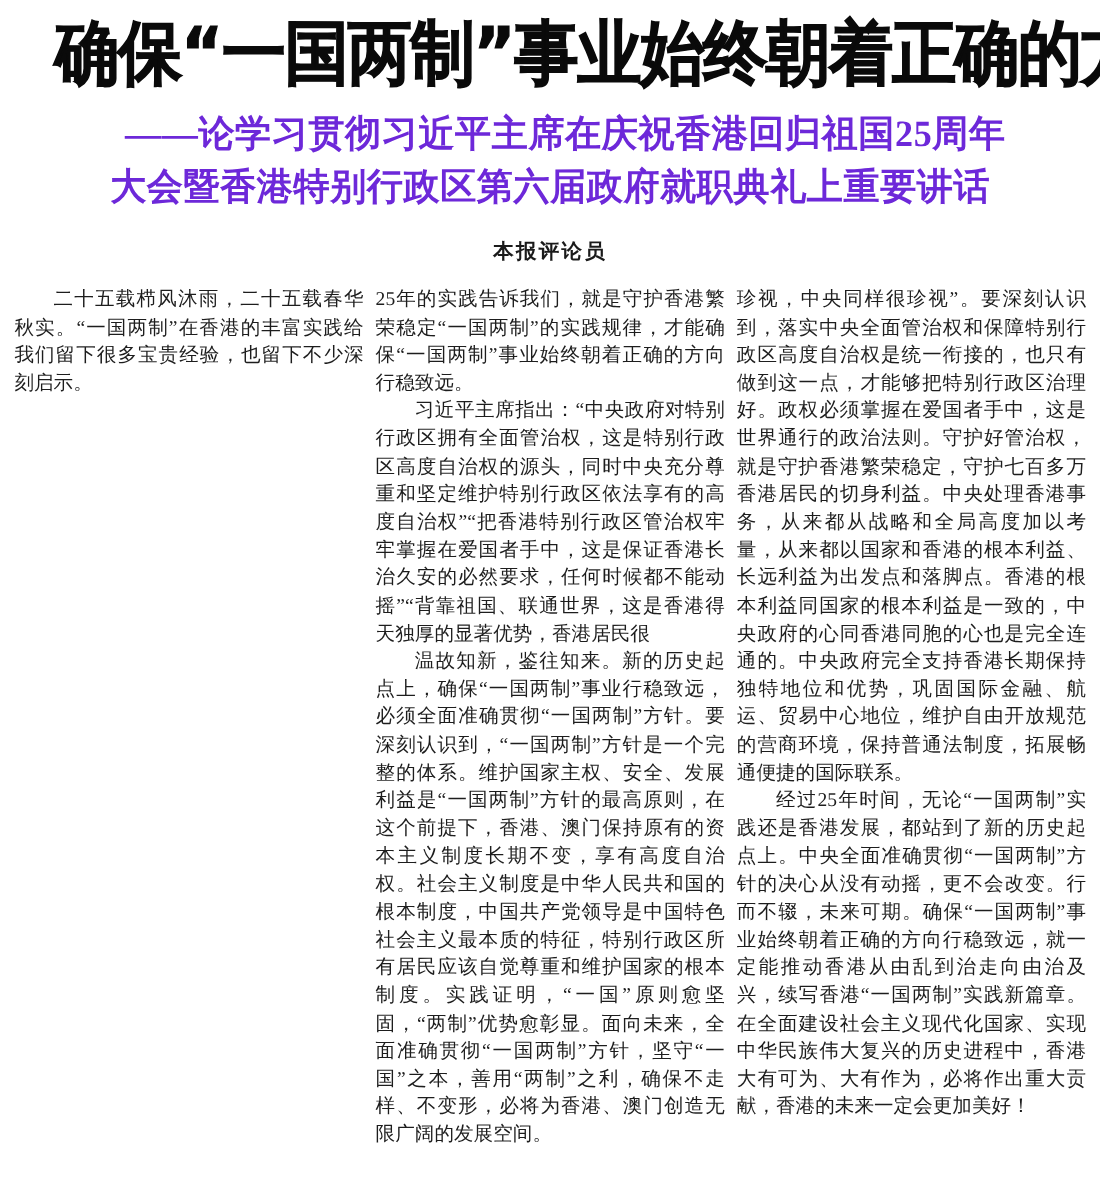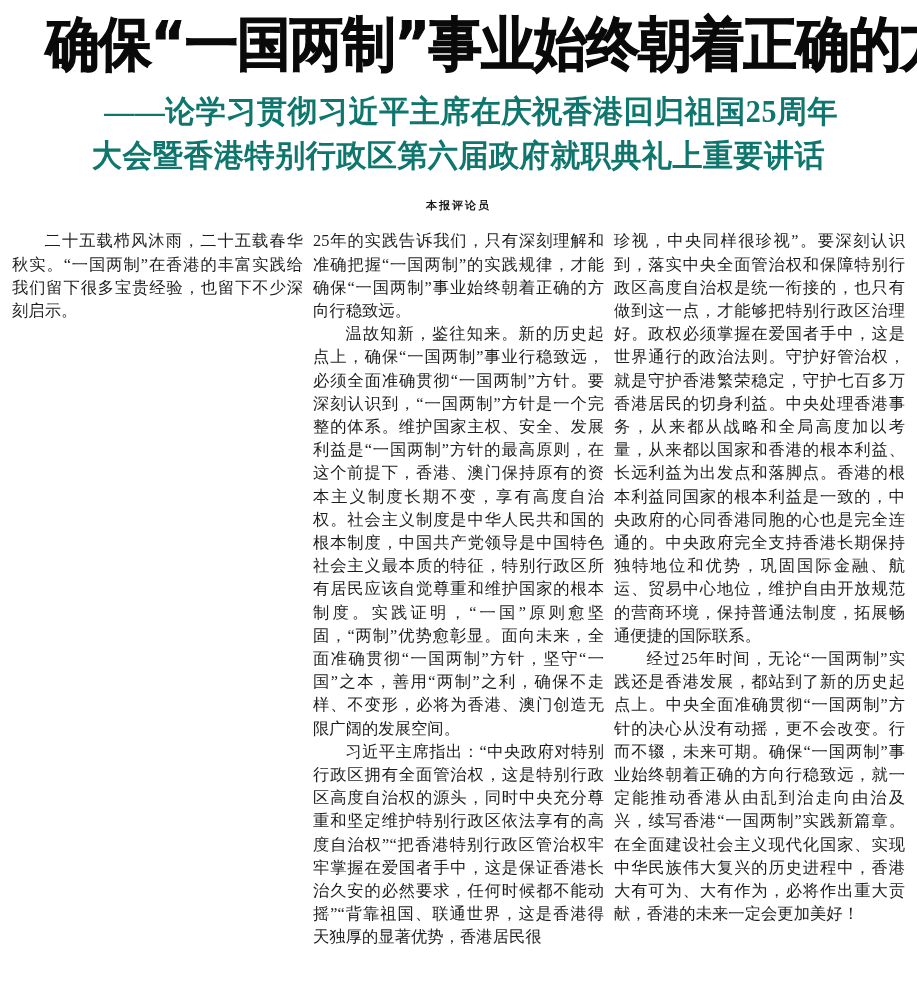--- a/index.html
+++ b/index.html
@@ -40,38 +40,38 @@
     white-space: nowrap;
     transform: scaleX(0.92);
     transform-origin: center center;
     margin: 0 0 16px 0;
     -webkit-text-stroke: 1.1px #0a0a0a;
   }
 
   .subtitle {
     font-family: "Liberation Serif", "DejaVu Serif", serif;
     font-weight: 700;
-    color: #0f766e;
+    color: #6d28d9;
     text-align: center;
     letter-spacing: 0.5px;
   }
   .subtitle-line {
     font-size: 31px;
     line-height: 1.42;
     white-space: nowrap;
     transform: scaleX(0.97);
     transform-origin: center center;
   }
   .subtitle-line-1 { padding-left: 26px; }
 
   .byline {
     text-align: center;
     font-family: "Liberation Serif", "DejaVu Serif", serif;
     font-weight: 600;
-    font-size: 11px;
+    font-size: 17px;
     letter-spacing: 2px;
     color: #1a1a1a;
     margin-top: 20px;
     margin-bottom: 16px;
   }
 
   
   .columns {
     display: flex;
     flex-direction: row;
@@ -125,23 +125,23 @@
 
   </div>
 
   <div class="columns">
 
     <div class="column">
       <p class="para indent">二十五载栉风沐雨，二十五载春华秋实。“一国两制”在香港的丰富实践给我们留下很多宝贵经验，也留下不少深刻启示。</p>
     </div>
 
     <div class="column">
-      <p class="para">25年的实践告诉我们，只有深刻理解和准确把握“一国两制”的实践规律，才能确保“一国两制”事业始终朝着正确的方向行稳致远。</p>
+      <p class="para">25年的实践告诉我们，就是守护香港繁荣稳定“一国两制”的实践规律，才能确保“一国两制”事业始终朝着正确的方向行稳致远。</p>
+      <p class="para indent">习近平主席指出：“中央政府对特别行政区拥有全面管治权，这是特别行政区高度自治权的源头，同时中央充分尊重和坚定维护特别行政区依法享有的高度自治权”“把香港特别行政区管治权牢牢掌握在爱国者手中，这是保证香港长治久安的必然要求，任何时候都不能动摇”“背靠祖国、联通世界，这是香港得天独厚的显著优势，香港居民很</p>
       <p class="para indent">温故知新，鉴往知来。新的历史起点上，确保“一国两制”事业行稳致远，必须全面准确贯彻“一国两制”方针。要深刻认识到，“一国两制”方针是一个完整的体系。维护国家主权、安全、发展利益是“一国两制”方针的最高原则，在这个前提下，香港、澳门保持原有的资本主义制度长期不变，享有高度自治权。社会主义制度是中华人民共和国的根本制度，中国共产党领导是中国特色社会主义最本质的特征，特别行政区所有居民应该自觉尊重和维护国家的根本制度。实践证明，“一国”原则愈坚固，“两制”优势愈彰显。面向未来，全面准确贯彻“一国两制”方针，坚守“一国”之本，善用“两制”之利，确保不走样、不变形，必将为香港、澳门创造无限广阔的发展空间。</p>
-      <p class="para indent">习近平主席指出：“中央政府对特别行政区拥有全面管治权，这是特别行政区高度自治权的源头，同时中央充分尊重和坚定维护特别行政区依法享有的高度自治权”“把香港特别行政区管治权牢牢掌握在爱国者手中，这是保证香港长治久安的必然要求，任何时候都不能动摇”“背靠祖国、联通世界，这是香港得天独厚的显著优势，香港居民很</p>
     </div>
 
     <div class="column">
       <p class="para">珍视，中央同样很珍视”。要深刻认识到，落实中央全面管治权和保障特别行政区高度自治权是统一衔接的，也只有做到这一点，才能够把特别行政区治理好。政权必须掌握在爱国者手中，这是世界通行的政治法则。守护好管治权，就是守护香港繁荣稳定，守护七百多万香港居民的切身利益。中央处理香港事务，从来都从战略和全局高度加以考量，从来都以国家和香港的根本利益、长远利益为出发点和落脚点。香港的根本利益同国家的根本利益是一致的，中央政府的心同香港同胞的心也是完全连通的。中央政府完全支持香港长期保持独特地位和优势，巩固国际金融、航运、贸易中心地位，维护自由开放规范的营商环境，保持普通法制度，拓展畅通便捷的国际联系。</p>
       <p class="para indent">经过25年时间，无论“一国两制”实践还是香港发展，都站到了新的历史起点上。中央全面准确贯彻“一国两制”方针的决心从没有动摇，更不会改变。行而不辍，未来可期。确保“一国两制”事业始终朝着正确的方向行稳致远，就一定能推动香港从由乱到治走向由治及兴，续写香港“一国两制”实践新篇章。在全面建设社会主义现代化国家、实现中华民族伟大复兴的历史进程中，香港大有可为、大有作为，必将作出重大贡献，香港的未来一定会更加美好！</p>
     </div>
 
   </div>
 
 </div>

